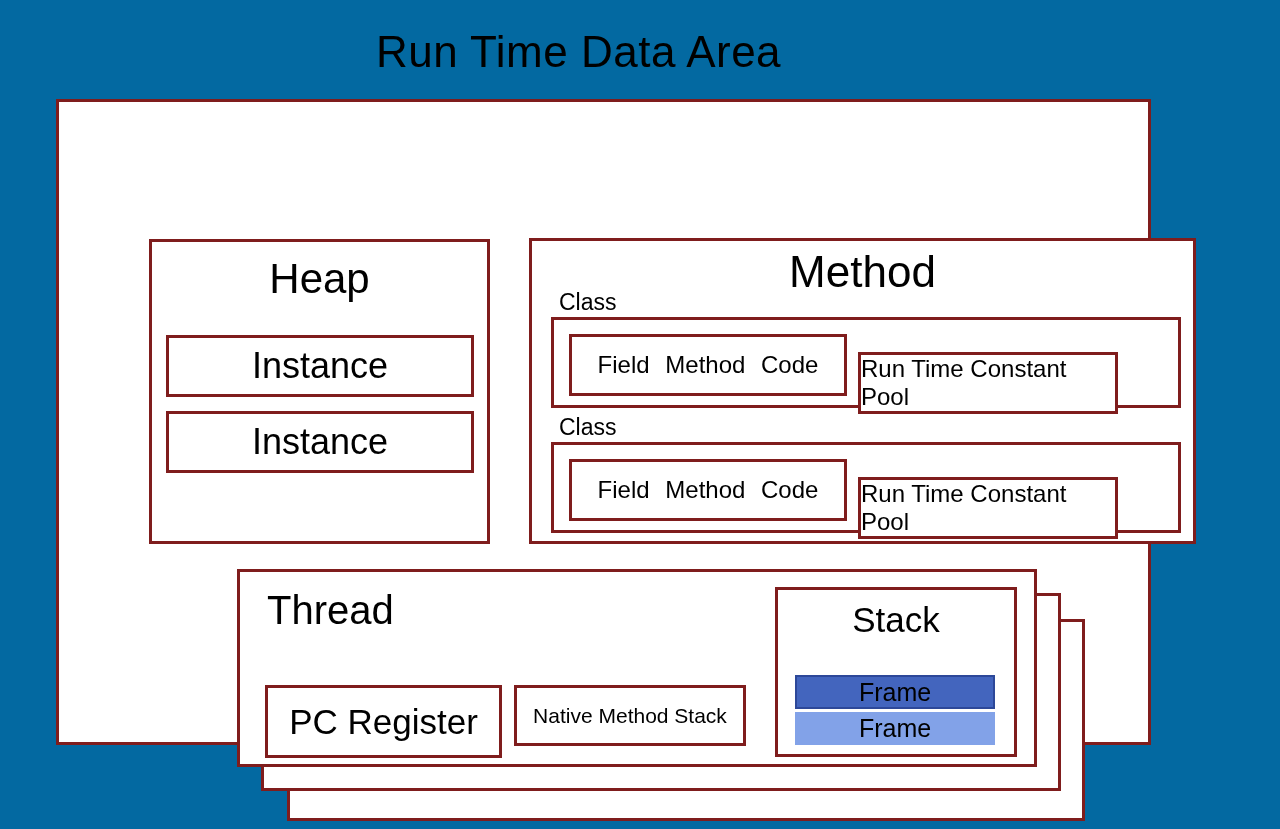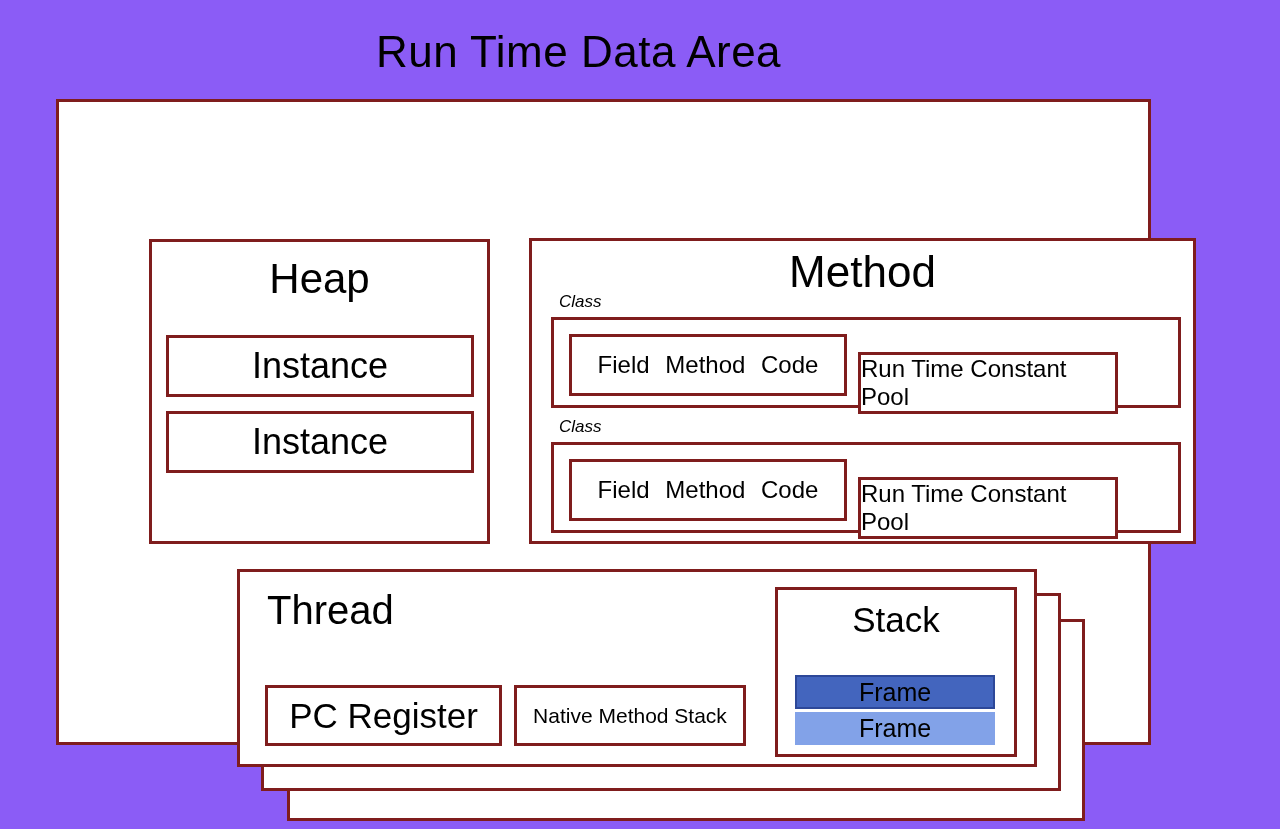--- a/index.html
+++ b/index.html
@@ -6,21 +6,21 @@
     margin: 0;
     padding: 0;
     background: #ffffff;
     font-family: "Liberation Sans", sans-serif;
     color: #000000;
   }
   .canvas {
     position: relative;
     width: 1280px;
     height: 829px;
-    background: #8b5cf6;
+    background: #0369a1;
     overflow: hidden;
   }
   .abs { position: absolute; box-sizing: border-box; }
   .bordered { border: 3px solid #7f1d1d; background: #ffffff; }
   .center-flex {
     display: flex;
     align-items: center;
     justify-content: center;
   }
 
@@ -54,23 +54,22 @@
   
   .method-box { left: 470px; top: 136px; width: 667px; height: 306px; }
   .method-title {
     left: 0; top: 8px; width: 100%;
     text-align: center;
     font-size: 44px;
     line-height: 46px;
   }
   .class-label {
     left: 27px;
-    font-size: 17px;
+    font-size: 23px;
     line-height: 26px;
-    font-style: italic;
   }
   .class-label-1 { top: 48px; }
   .class-label-2 { top: 173px; }
   .class-box { left: 19px; width: 630px; height: 91px; padding-left: 16px; }
   .class-box-1 { top: 76px; }
   .class-box-2 { top: 201px; }
   .members-box {
     left: 15px; top: 14px; width: 278px; height: 62px;
     font-size: 24px;
     word-spacing: 9px;
@@ -83,21 +82,21 @@
   
   .thread-shadow-2 { left: 228px; top: 517px; width: 798px; height: 202px; }
   .thread-shadow-1 { left: 202px; top: 491px; width: 800px; height: 198px; }
   .thread-box { left: 178px; top: 467px; width: 800px; height: 198px; }
   .thread-title {
     left: 27px; top: 16px;
     font-size: 40px;
     line-height: 44px;
   }
   .pc-register-box {
-    left: 25px; top: 113px; width: 237px; height: 61px;
+    left: 25px; top: 113px; width: 237px; height: 73px;
     font-size: 35px;
     text-align: center;
   }
   .native-method-stack-box {
     left: 274px; top: 113px; width: 232px; height: 61px;
     font-size: 21px;
     justify-content: center;
   }
 
   

